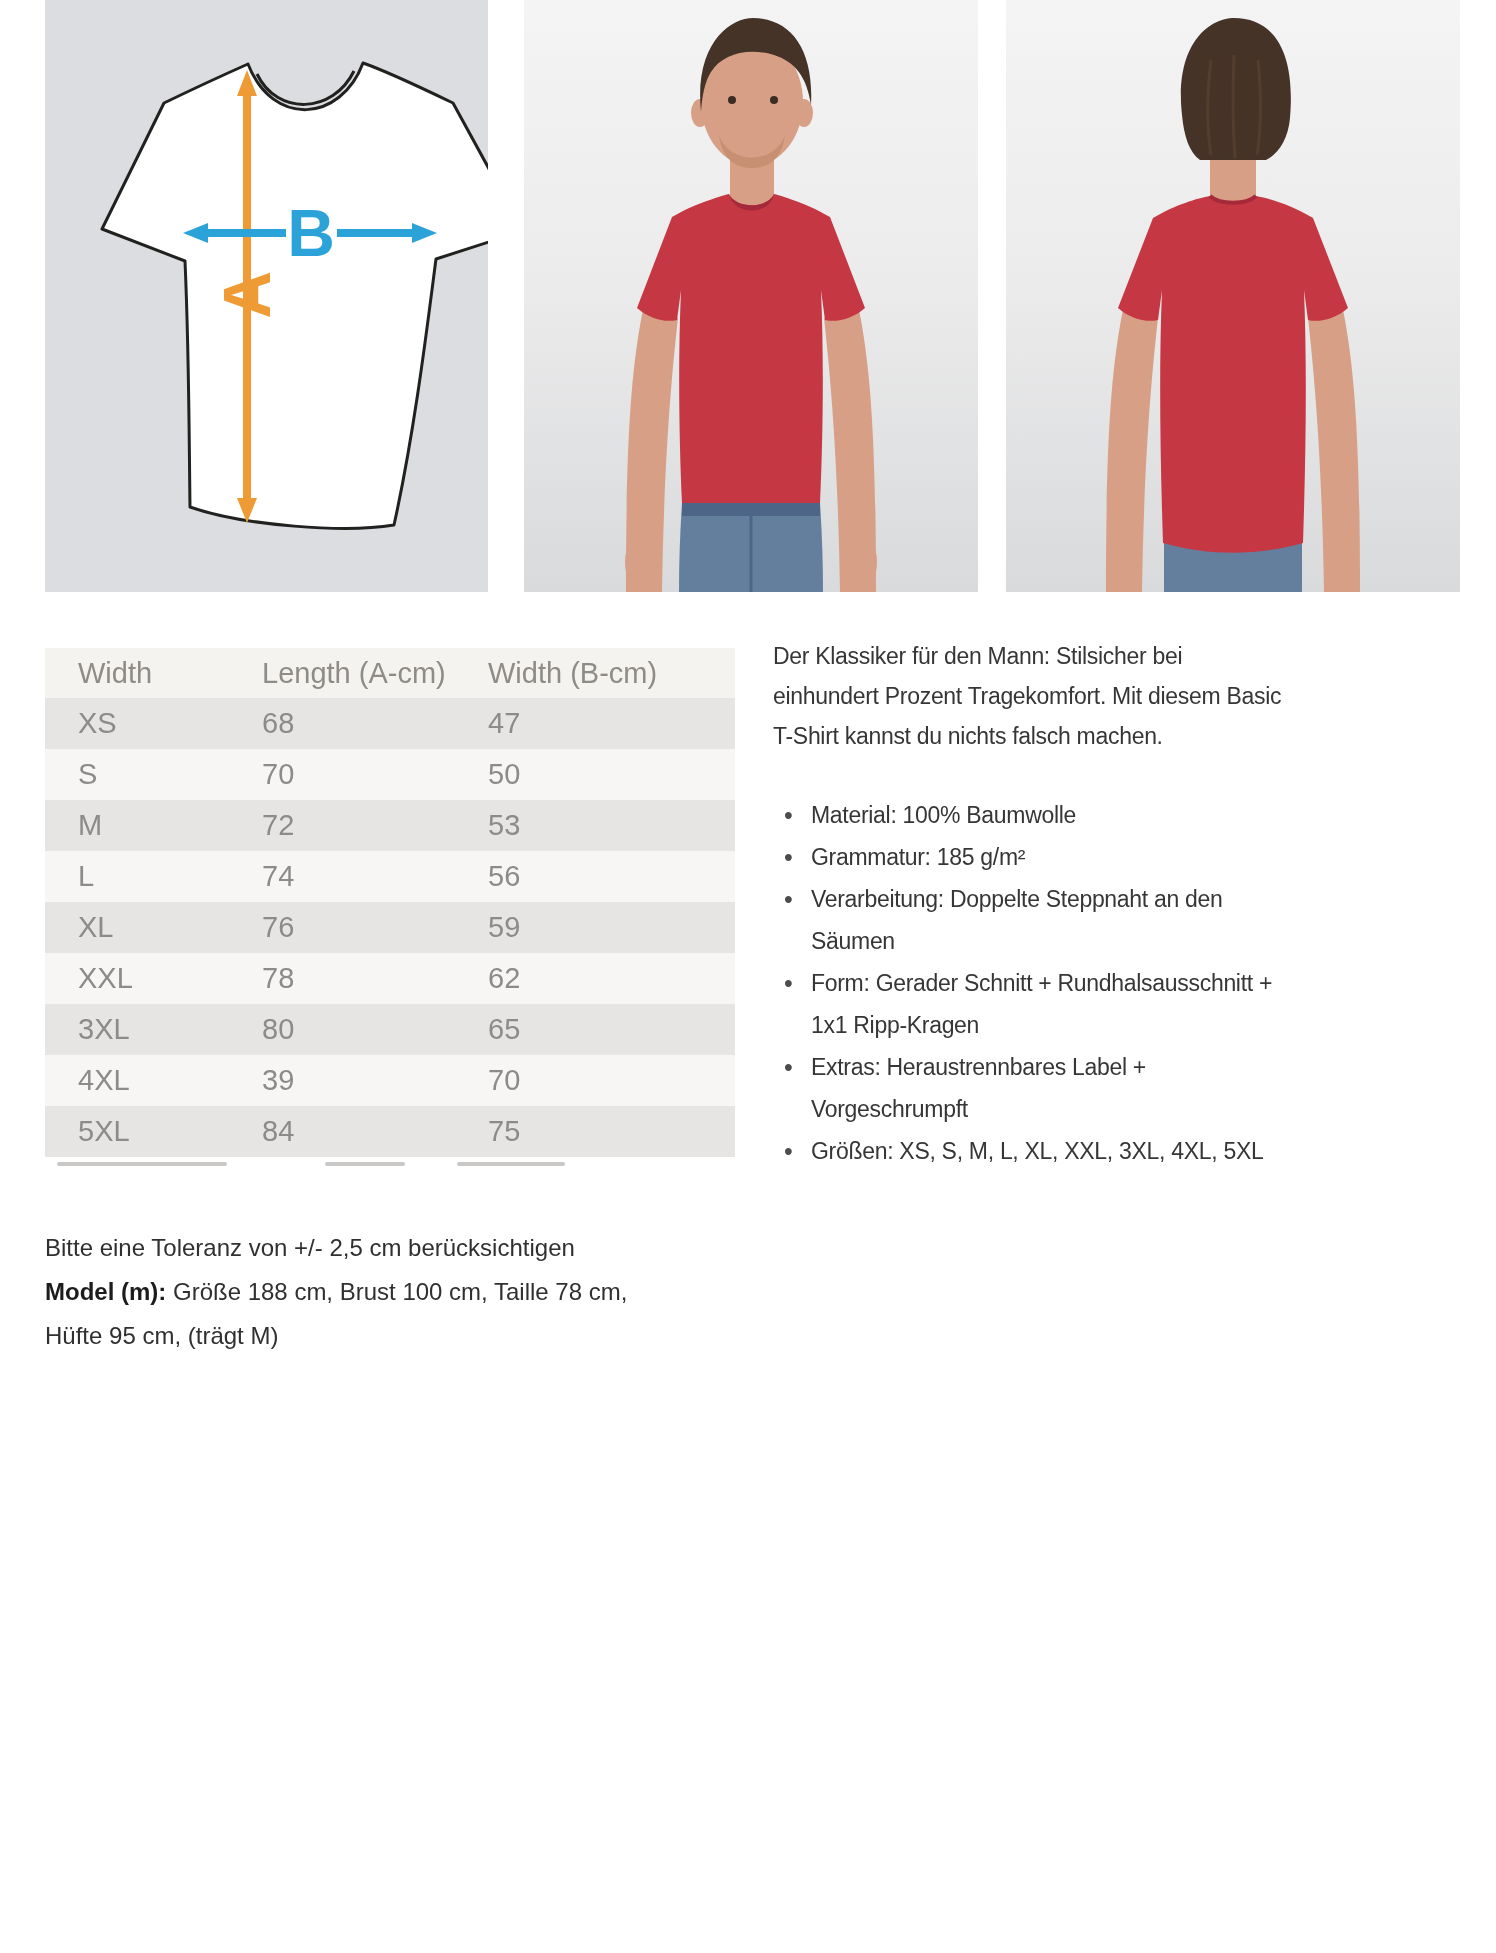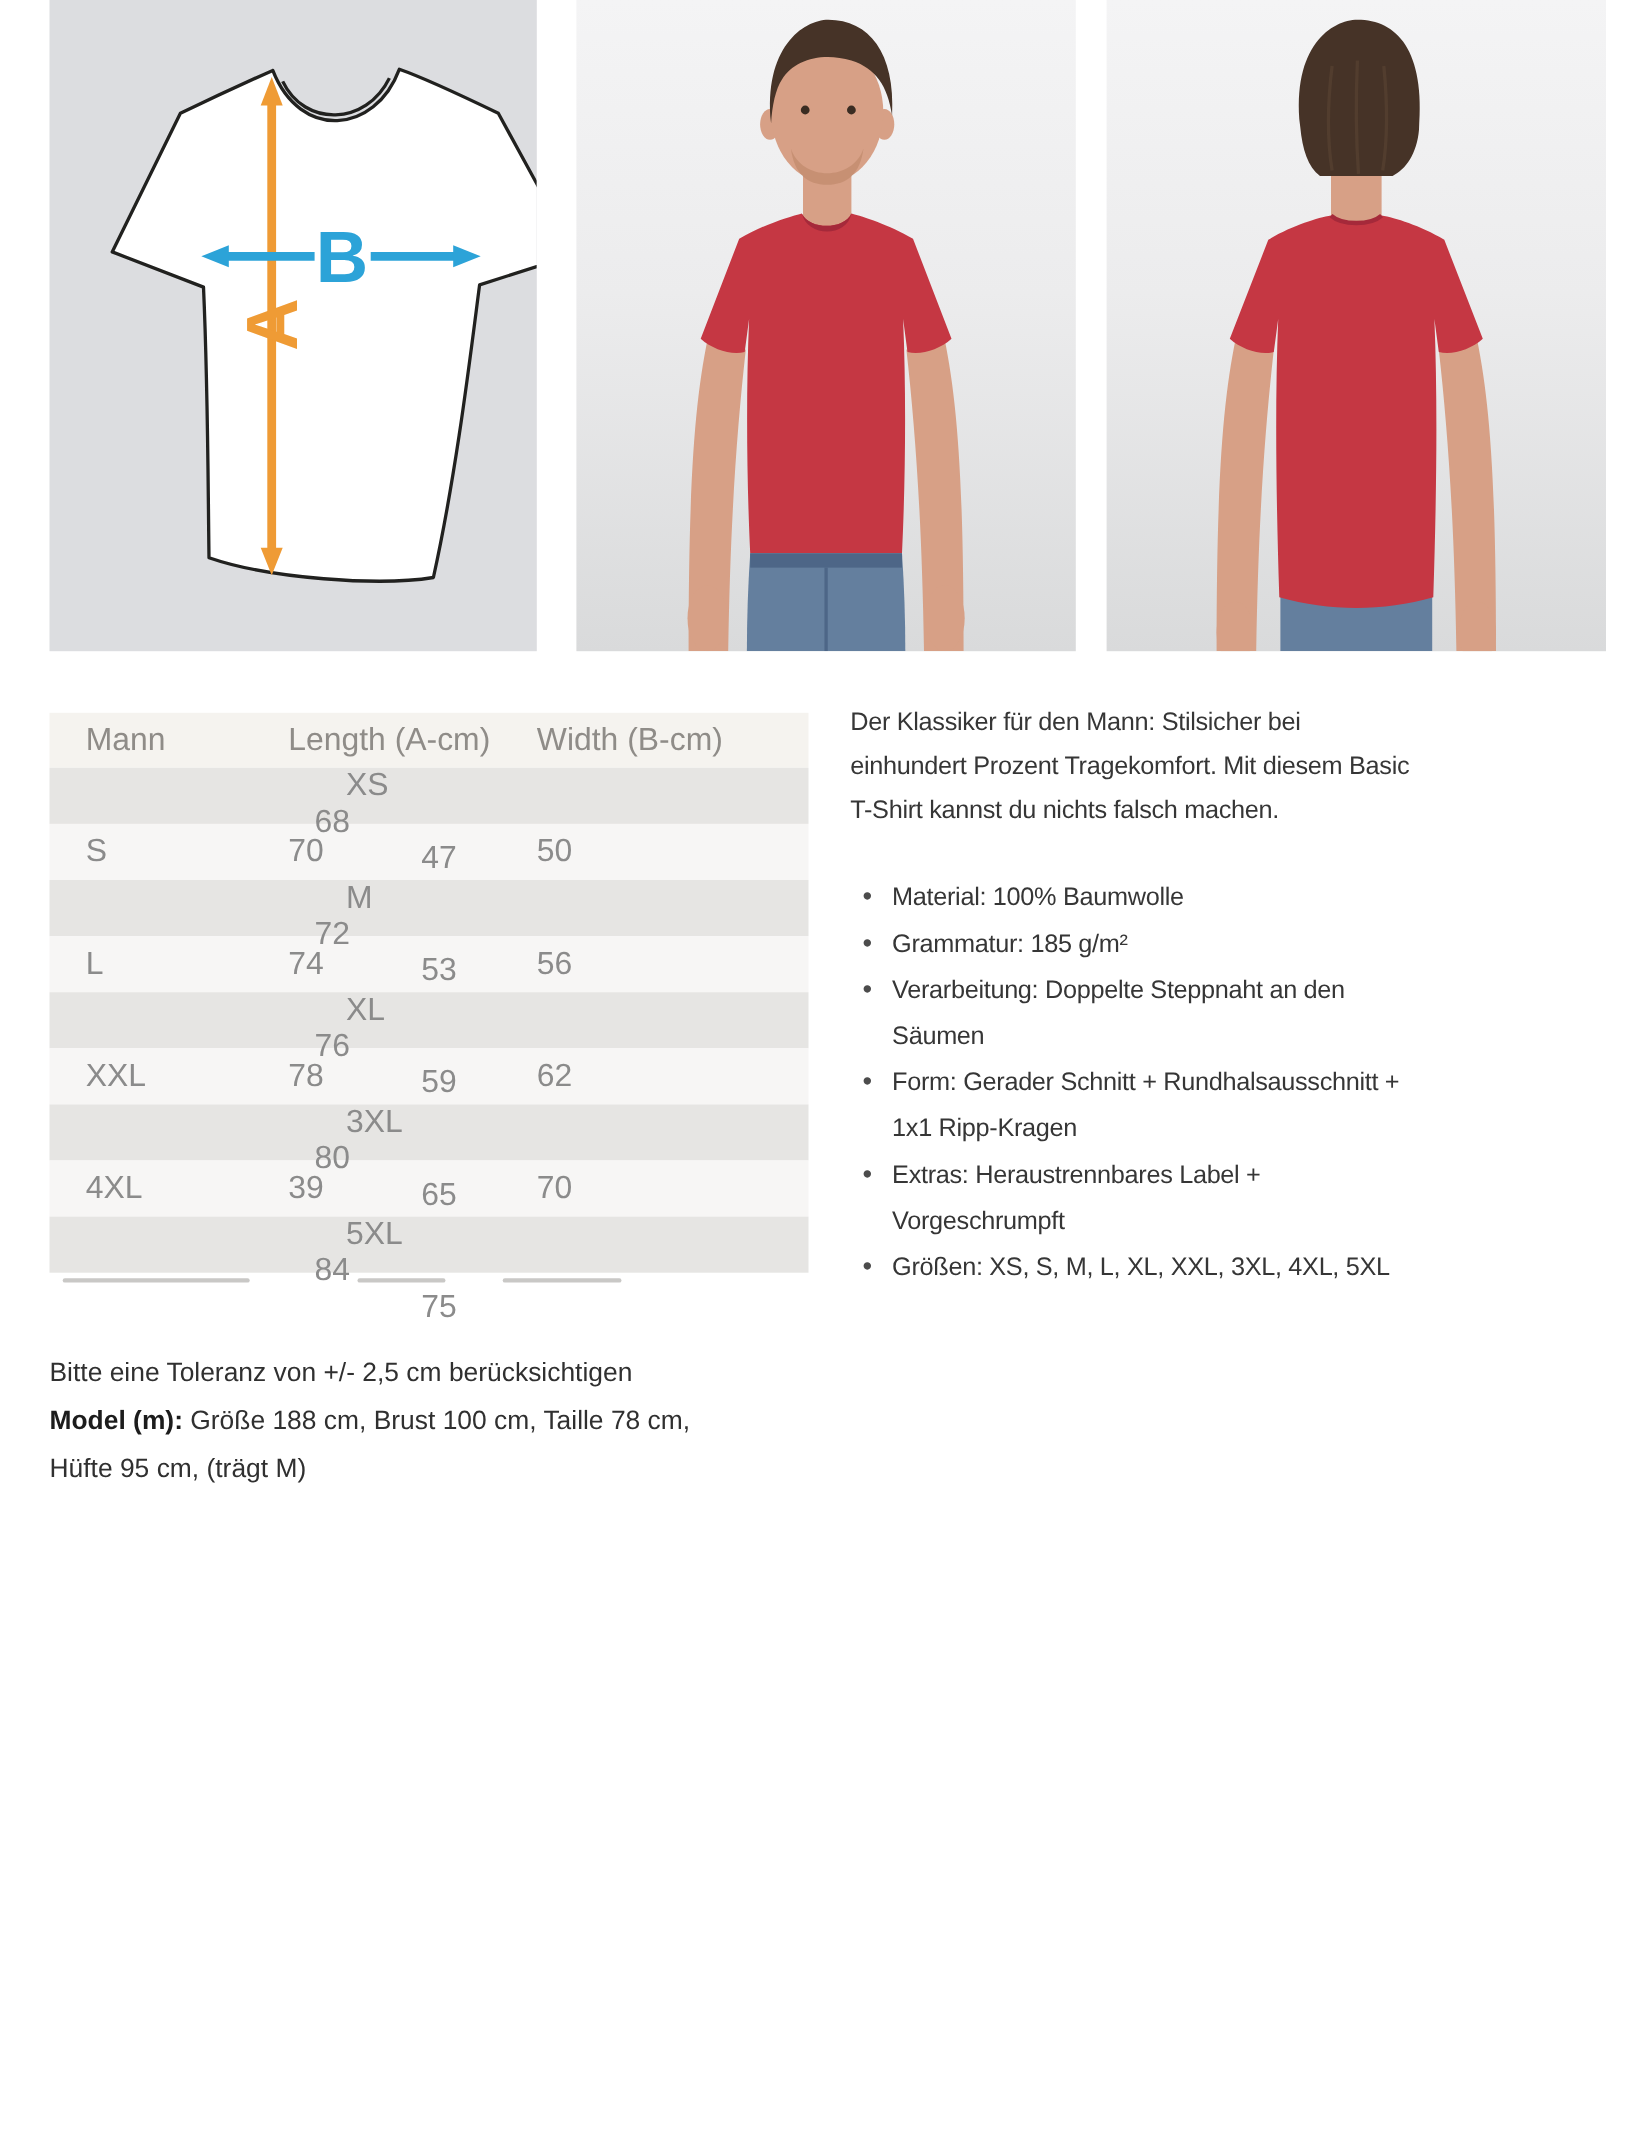--- a/index.html
+++ b/index.html
@@ -12,21 +12,21 @@
   .img-diagram{left:45px; width:443px; background:#dcdde0;}
   .img-photo{background:linear-gradient(180deg,#f4f4f5 0%,#ececed 45%,#d9dadb 100%);}
   .img-front{left:524px; width:454px;}
   .img-back{left:1006px; width:454px;}
   .img-box svg{display:block;}
 
   
   .size-table{position:absolute; left:45px; top:648px; width:690px; font-size:29px;}
   .trow{display:flex; align-items:center; height:51px; color:#8b8b8b;}
   .trow.thead{height:50px; background:#f5f3ef; color:#8f8c88;}
-  .trow.odd{background:#e6e5e3;flex-direction:column;}
+  .trow.odd{background:#e6e5e3;}
   .trow.even{background:#f7f6f5;}
   .c1{width:217px; padding-left:33px; box-sizing:border-box;}
   .c2{width:208px;}
   .c3{flex:1;margin-left:18px;}
   .table-clip{position:relative; height:12px; margin-top:5px;}
   .table-clip .bar{position:absolute; top:0; height:4px; background:#c9c8c6; border-radius:2px;}
 
   
   .description{position:absolute; left:773px; top:636px; width:520px;
     font-size:23px; line-height:40px; letter-spacing:-0.3px; color:#363636;}
@@ -125,21 +125,21 @@
                L307,218 C285,205 262,198 250,196 C243,203 211,203 204,196 Z" fill="#c53743"></path>
       <path d="M204,196 C214,205 240,205 250,196" fill="none" stroke-width="4" stroke="#a5293a"></path>
 
       <ellipse cx="117" cy="575" rx="17" ry="28" fill="#d7a086"></ellipse>
       <ellipse cx="337" cy="575" rx="17" ry="28" fill="#d7a086"></ellipse>
     </svg>
   </div>
 
   <div class="size-table">
     <div class="trow thead">
-      <div class="c1">Mann</div>
+      <div class="c1">Width</div>
       <div class="c2">Length (A-cm)</div>
       <div class="c3">Width (B-cm)</div>
     </div>
     <div class="trow odd">
       <div class="c1">XS</div>
       <div class="c2">68</div>
       <div class="c3">47</div>
     </div>
     <div class="trow even">
       <div class="c1">S</div>

